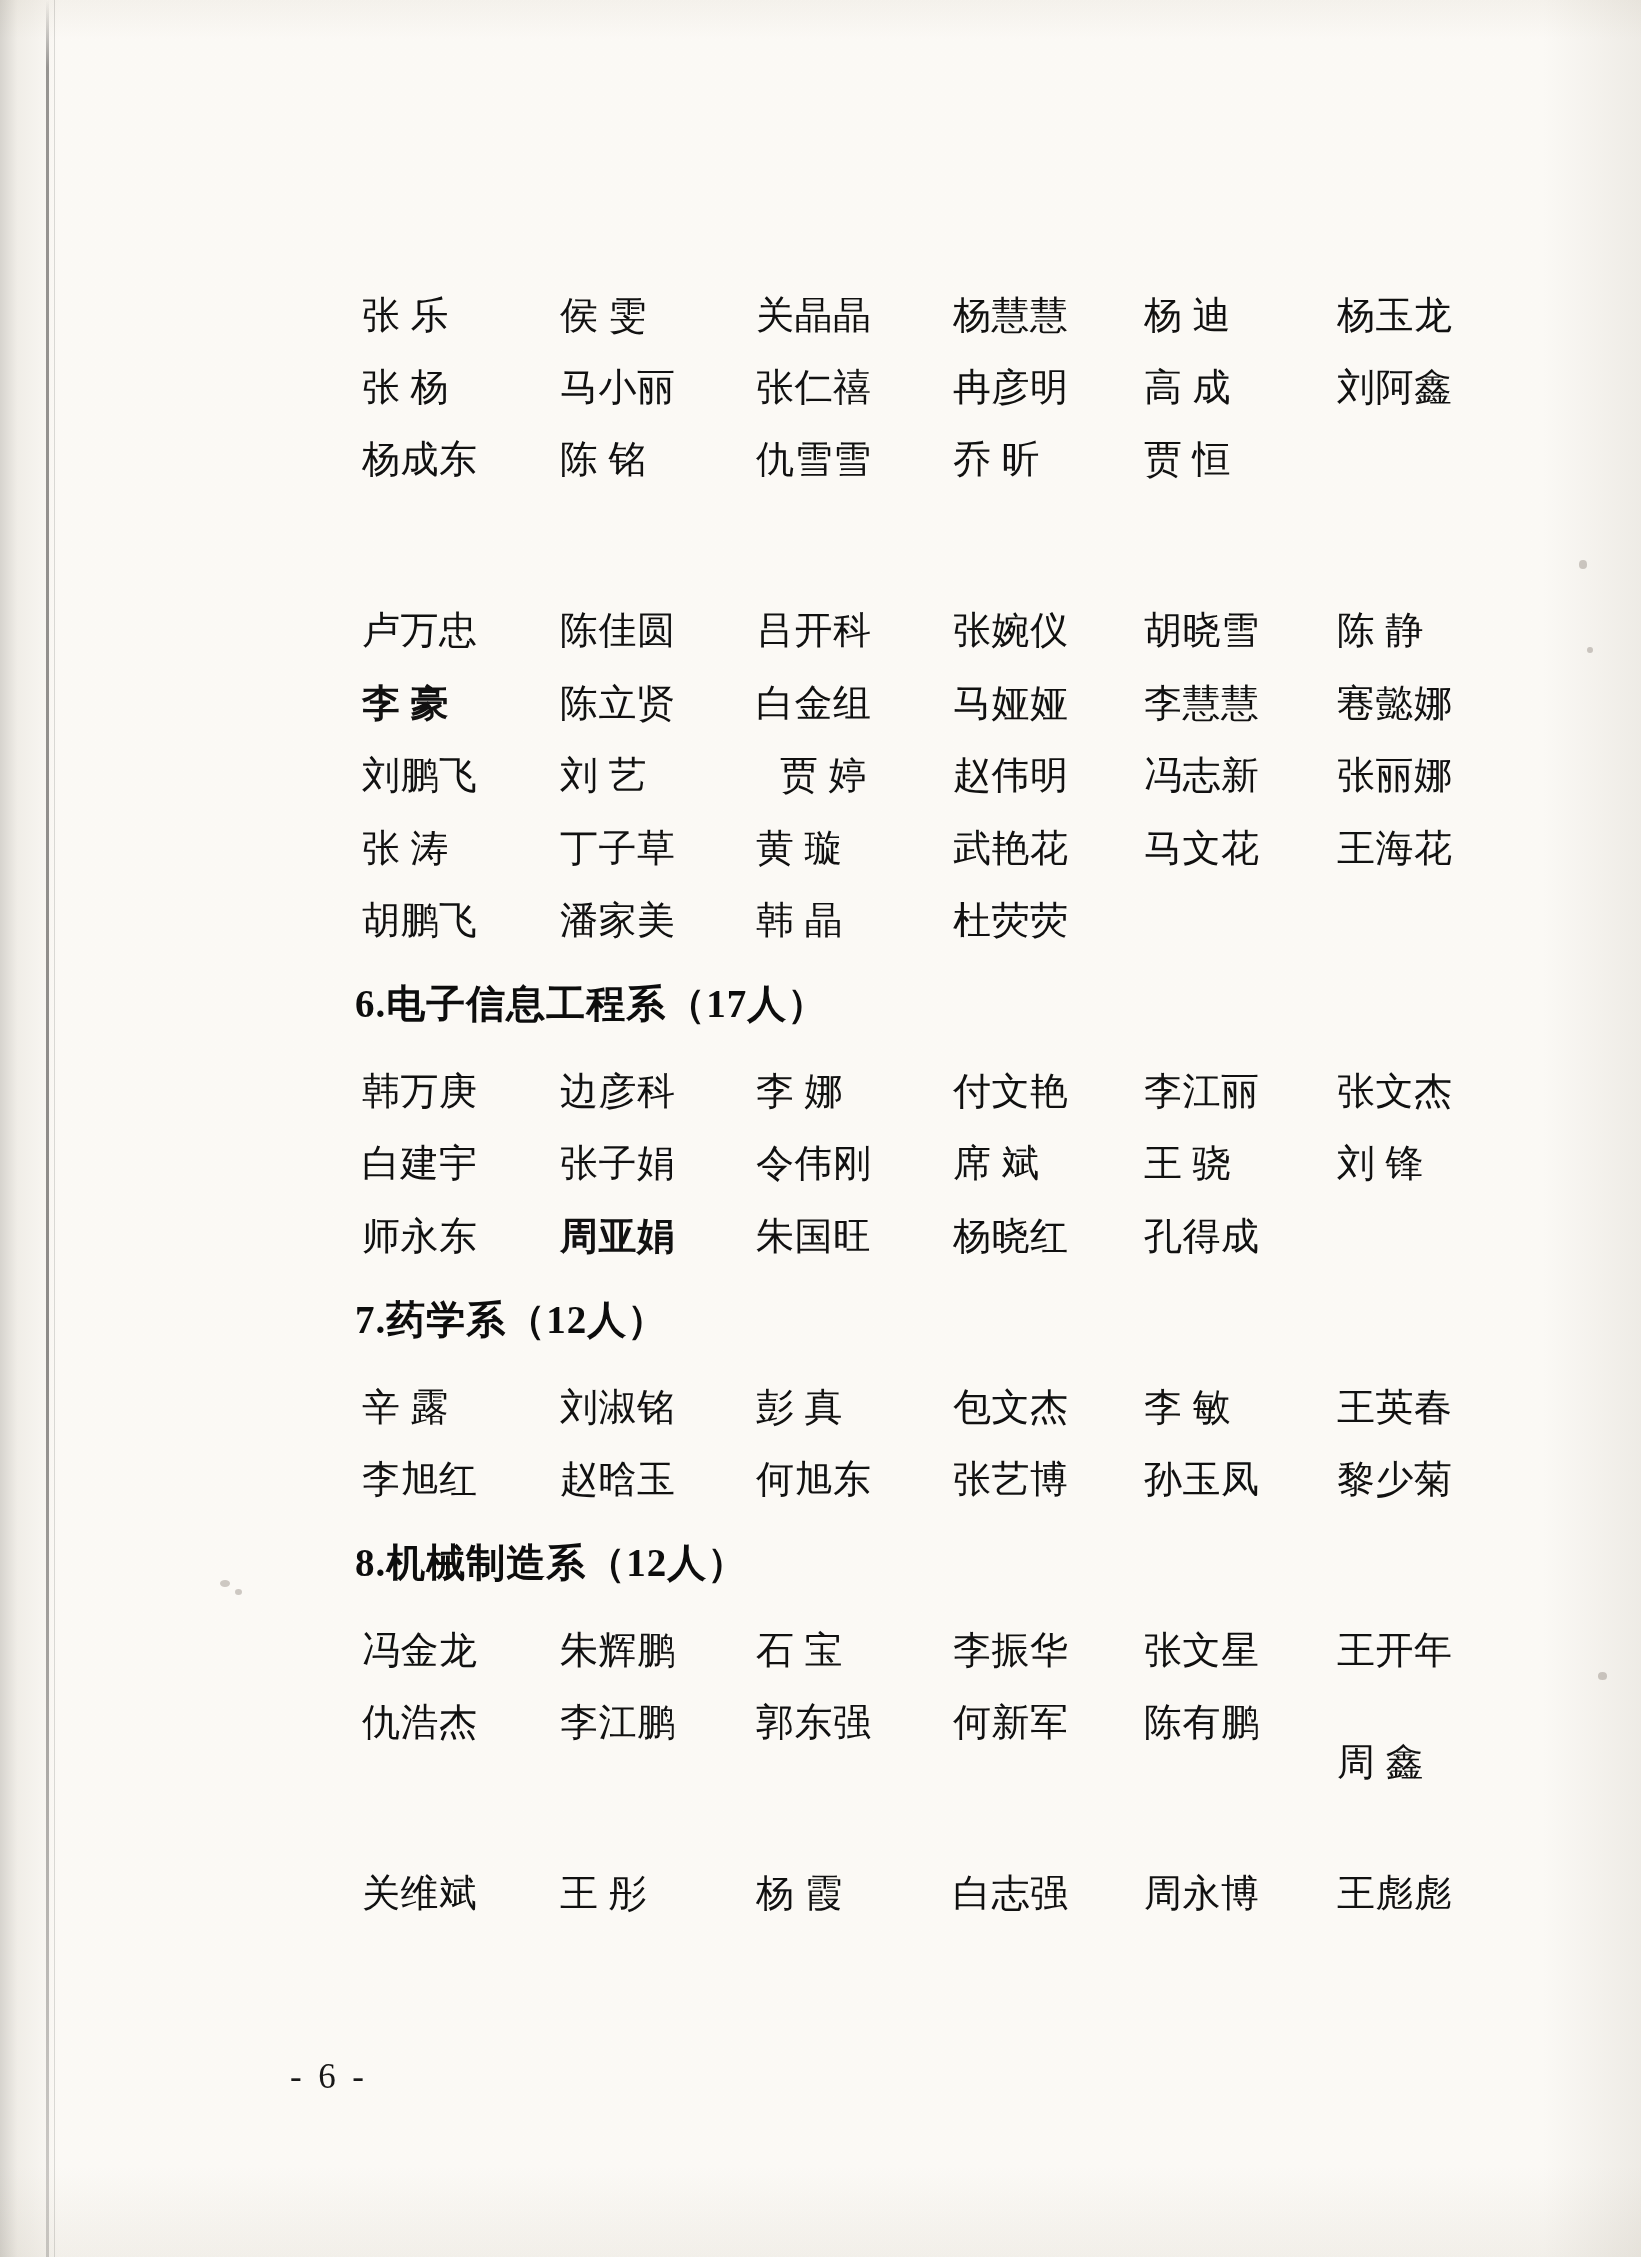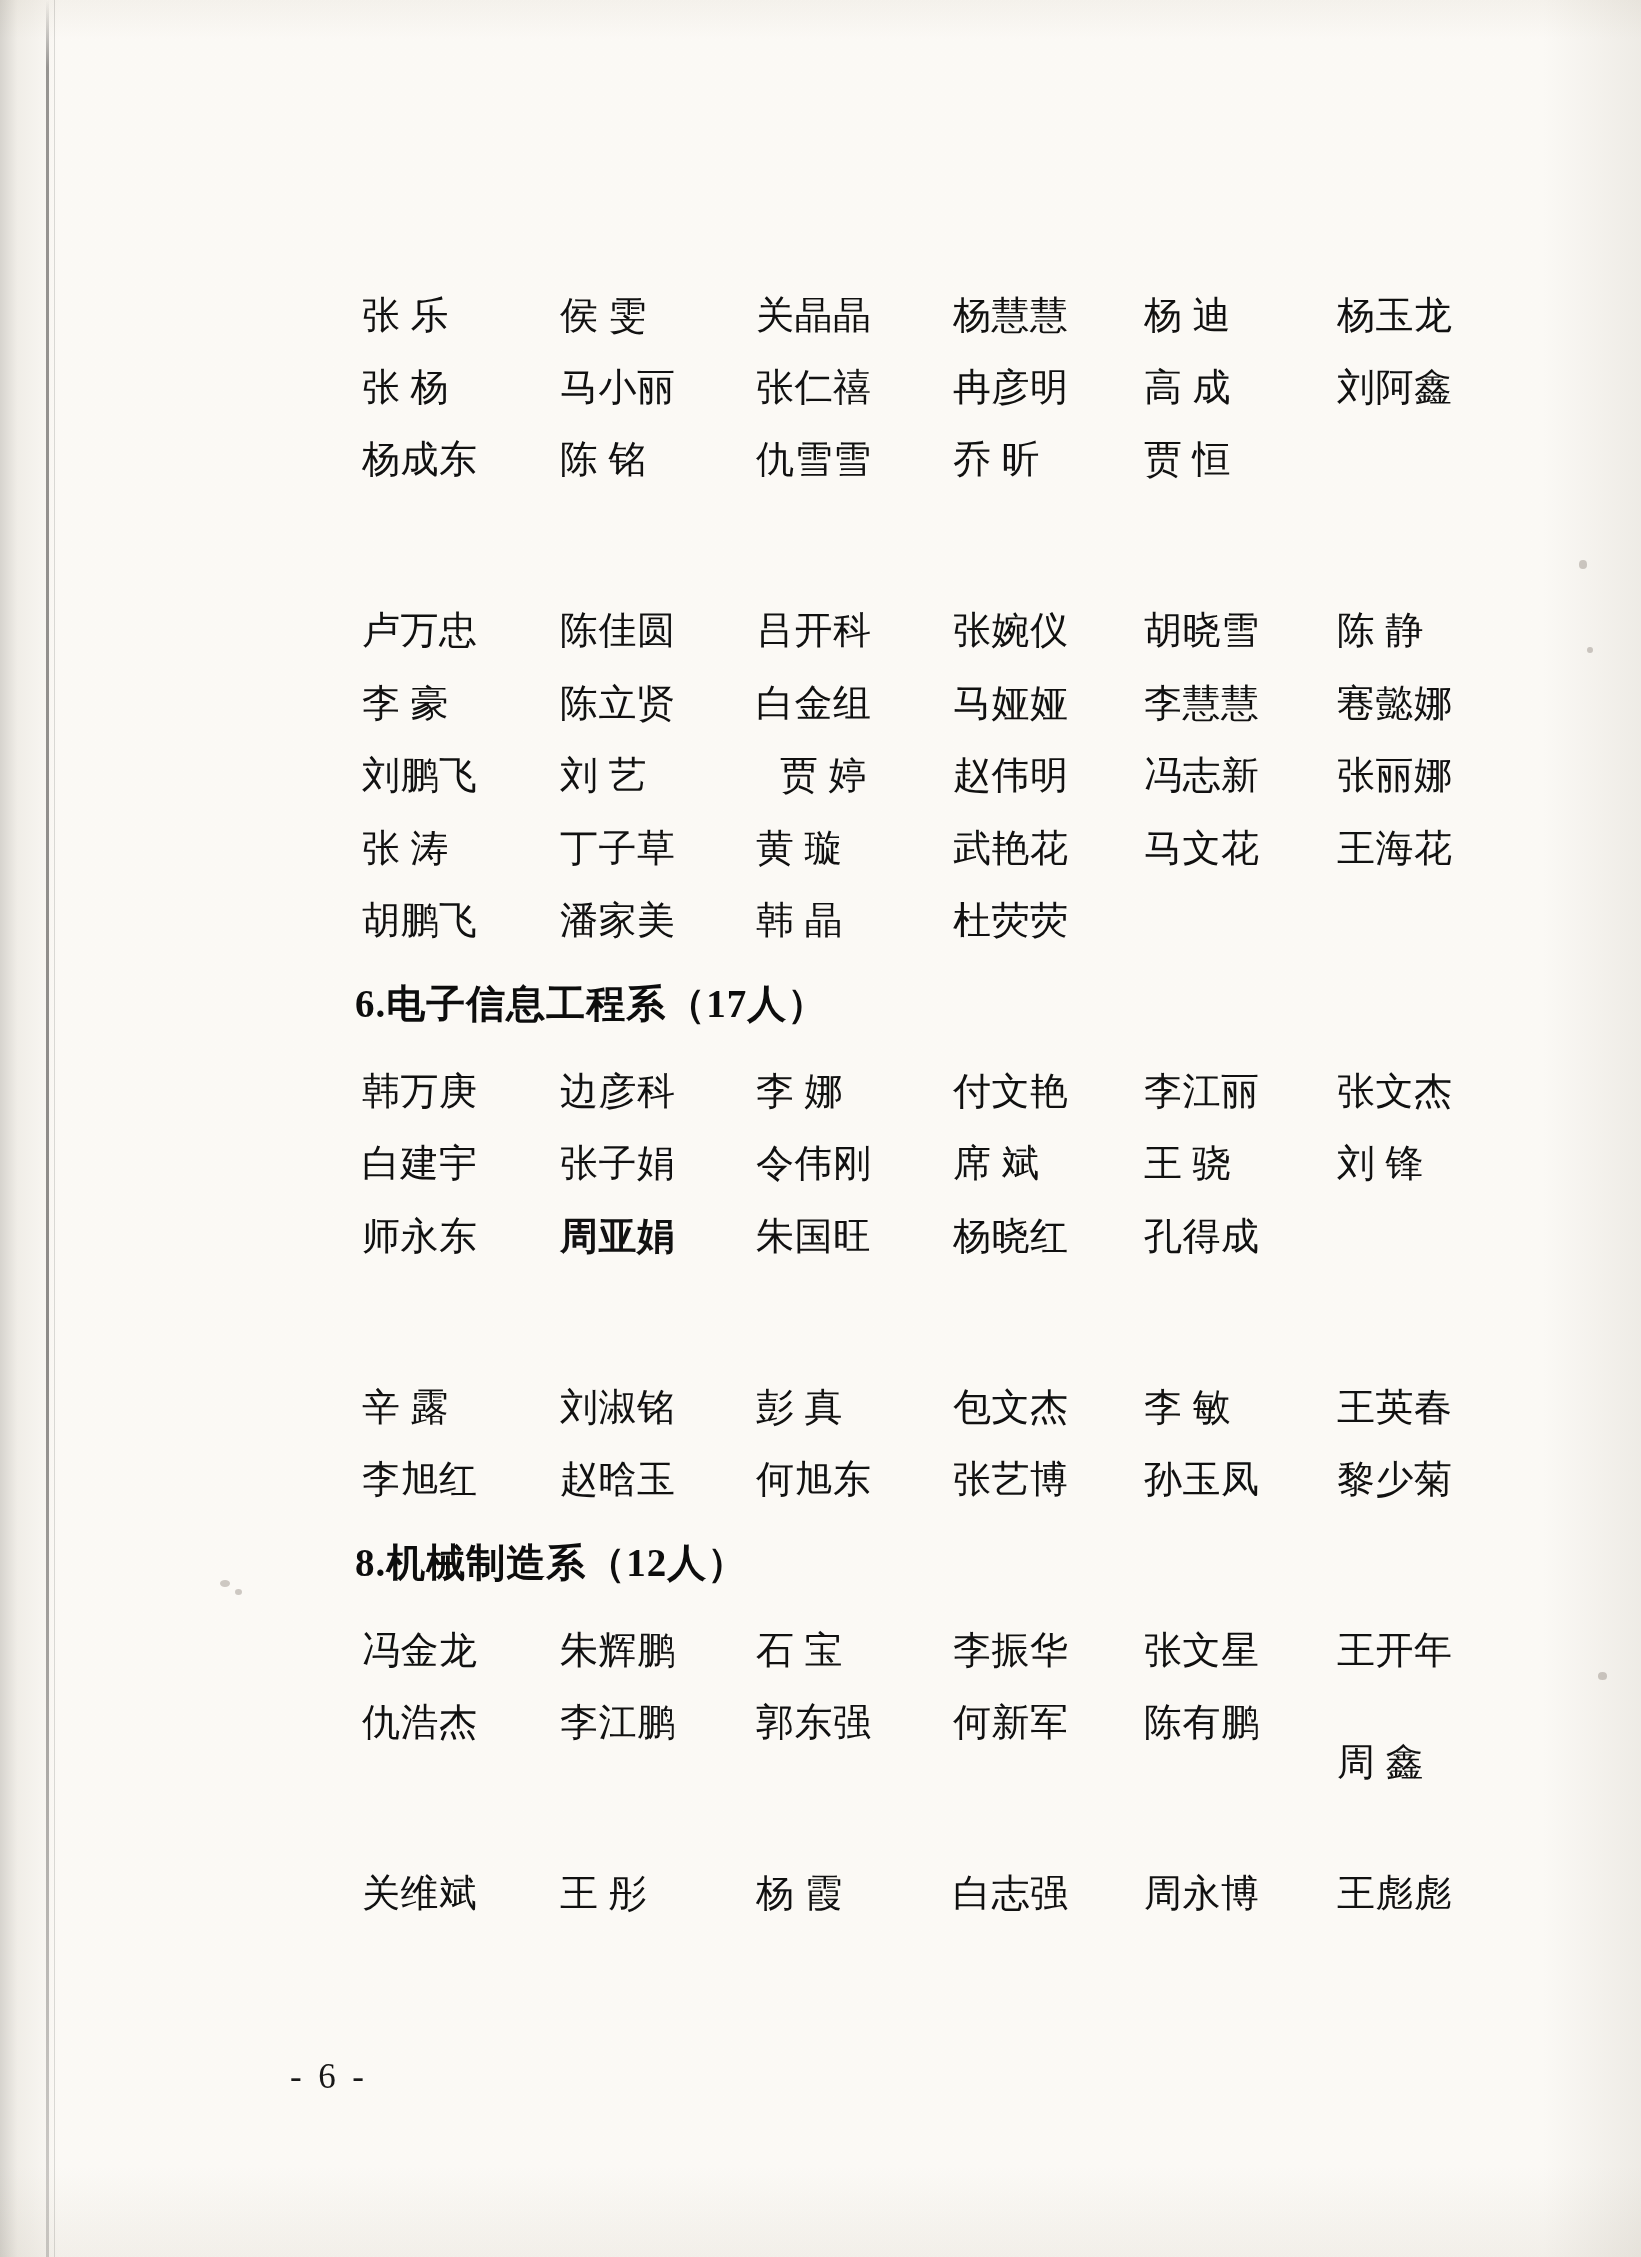--- a/index.html
+++ b/index.html
@@ -119,21 +119,21 @@
       <div class="block name-cell" style="left: 560px; top: 434px;">陈  铭</div>
       <div class="block name-cell" style="left: 756px; top: 434px;">仇雪雪</div>
       <div class="block name-cell" style="left: 953px; top: 434px;">乔  昕</div>
       <div class="block name-cell" style="left: 1144px; top: 434px;">贾  恒</div>
       <div class="block name-cell" style="left: 362px; top: 605px;">卢万忠</div>
       <div class="block name-cell" style="left: 560px; top: 605px;">陈佳圆</div>
       <div class="block name-cell" style="left: 756px; top: 605px;">吕开科</div>
       <div class="block name-cell" style="left: 953px; top: 605px;">张婉仪</div>
       <div class="block name-cell" style="left: 1144px; top: 605px;">胡晓雪</div>
       <div class="block name-cell" style="left: 1337px; top: 605px;">陈  静</div>
-      <div class="block name-cell" style="left: 362px; top: 678px;">李  豪</div>
+      <div class="block name-cell" style="left: 362px; top: 678px; font-weight: bold;">李  豪</div>
       <div class="block name-cell" style="left: 560px; top: 678px;">陈立贤</div>
       <div class="block name-cell" style="left: 756px; top: 678px;">白金组</div>
       <div class="block name-cell" style="left: 953px; top: 678px;">马娅娅</div>
       <div class="block name-cell" style="left: 1144px; top: 678px;">李慧慧</div>
       <div class="block name-cell" style="left: 1337px; top: 678px;">寋懿娜</div>
       <div class="block name-cell" style="left: 362px; top: 750px;">刘鹏飞</div>
       <div class="block name-cell" style="left: 560px; top: 750px;">刘  艺</div>
       <div class="block name-cell" style="left: 756px; top: 750px; margin-left: 24px;">贾  婷</div>
       <div class="block name-cell" style="left: 953px; top: 750px;">赵伟明</div>
       <div class="block name-cell" style="left: 1144px; top: 750px;">冯志新</div>
@@ -159,20 +159,21 @@
       <div class="block name-cell" style="left: 560px; top: 1138px;">张子娟</div>
       <div class="block name-cell" style="left: 756px; top: 1138px;">令伟刚</div>
       <div class="block name-cell" style="left: 953px; top: 1138px;">席  斌</div>
       <div class="block name-cell" style="left: 1144px; top: 1138px;">王  骁</div>
       <div class="block name-cell" style="left: 1337px; top: 1138px;">刘  锋</div>
       <div class="block name-cell" style="left: 362px; top: 1211px;">师永东</div>
       <div class="block name-cell" style="left: 560px; top: 1211px; font-weight: bold;">周亚娟</div>
       <div class="block name-cell" style="left: 756px; top: 1211px;">朱国旺</div>
       <div class="block name-cell" style="left: 953px; top: 1211px;">杨晓红</div>
       <div class="block name-cell" style="left: 1144px; top: 1211px;">孔得成</div>
+      <div class="block heading" style="left: 355px; top: 1293px;">7.药学系（12人）</div>
       <div class="block name-cell" style="left: 362px; top: 1382px;">辛  露</div>
       <div class="block name-cell" style="left: 560px; top: 1382px;">刘淑铭</div>
       <div class="block name-cell" style="left: 756px; top: 1382px;">彭  真</div>
       <div class="block name-cell" style="left: 953px; top: 1382px;">包文杰</div>
       <div class="block name-cell" style="left: 1144px; top: 1382px;">李  敏</div>
       <div class="block name-cell" style="left: 1337px; top: 1382px;">王英春</div>
       <div class="block name-cell" style="left: 362px; top: 1454px;">李旭红</div>
       <div class="block name-cell" style="left: 560px; top: 1454px;">赵晗玉</div>
       <div class="block name-cell" style="left: 756px; top: 1454px;">何旭东</div>
       <div class="block name-cell" style="left: 953px; top: 1454px;">张艺博</div>

